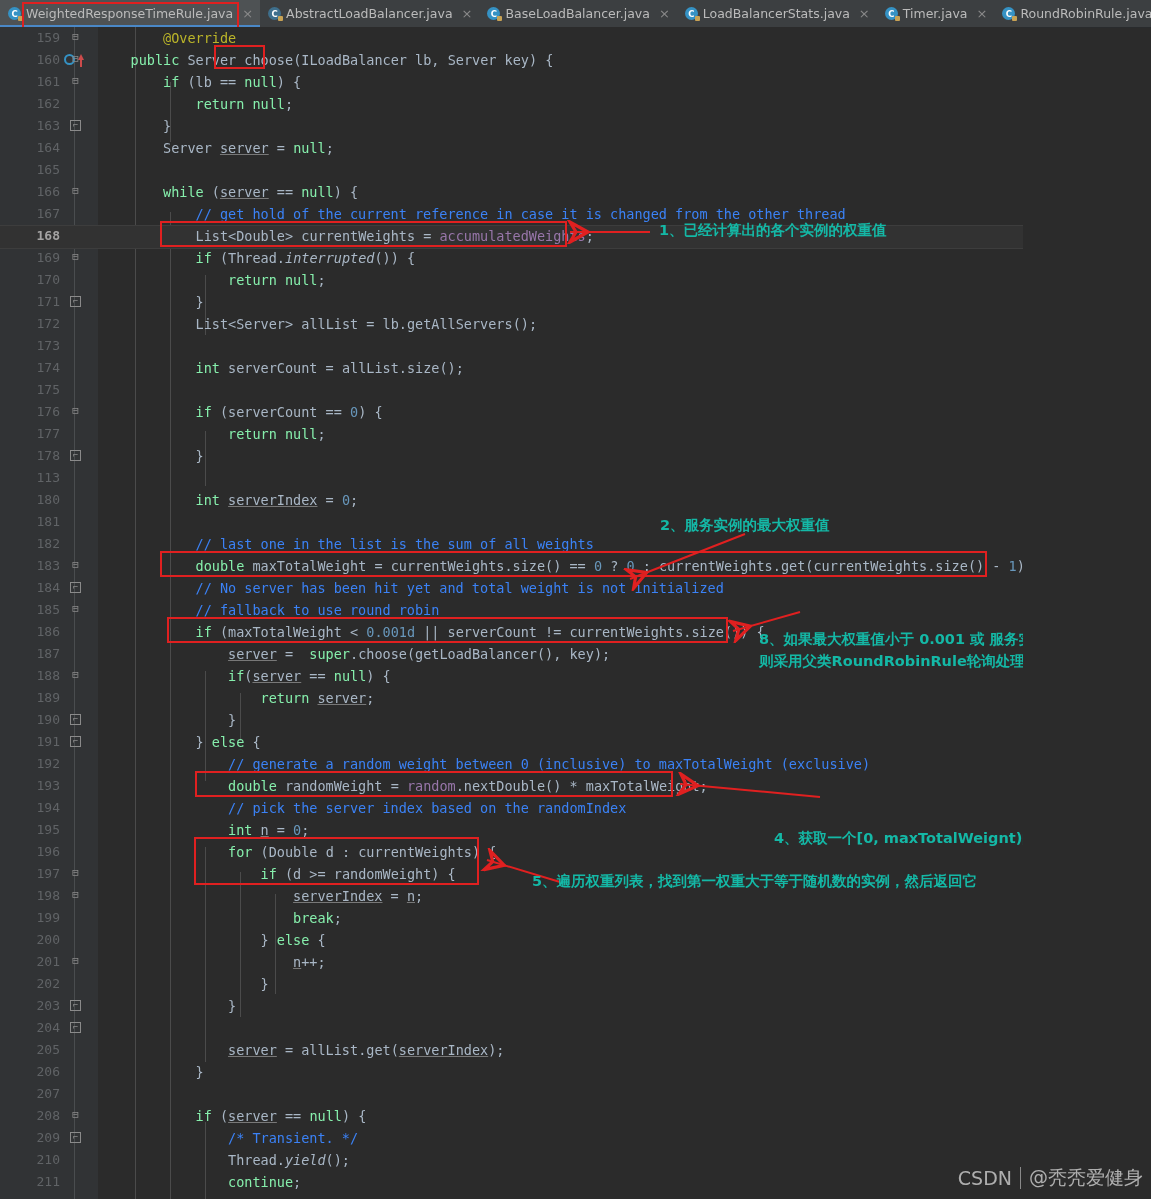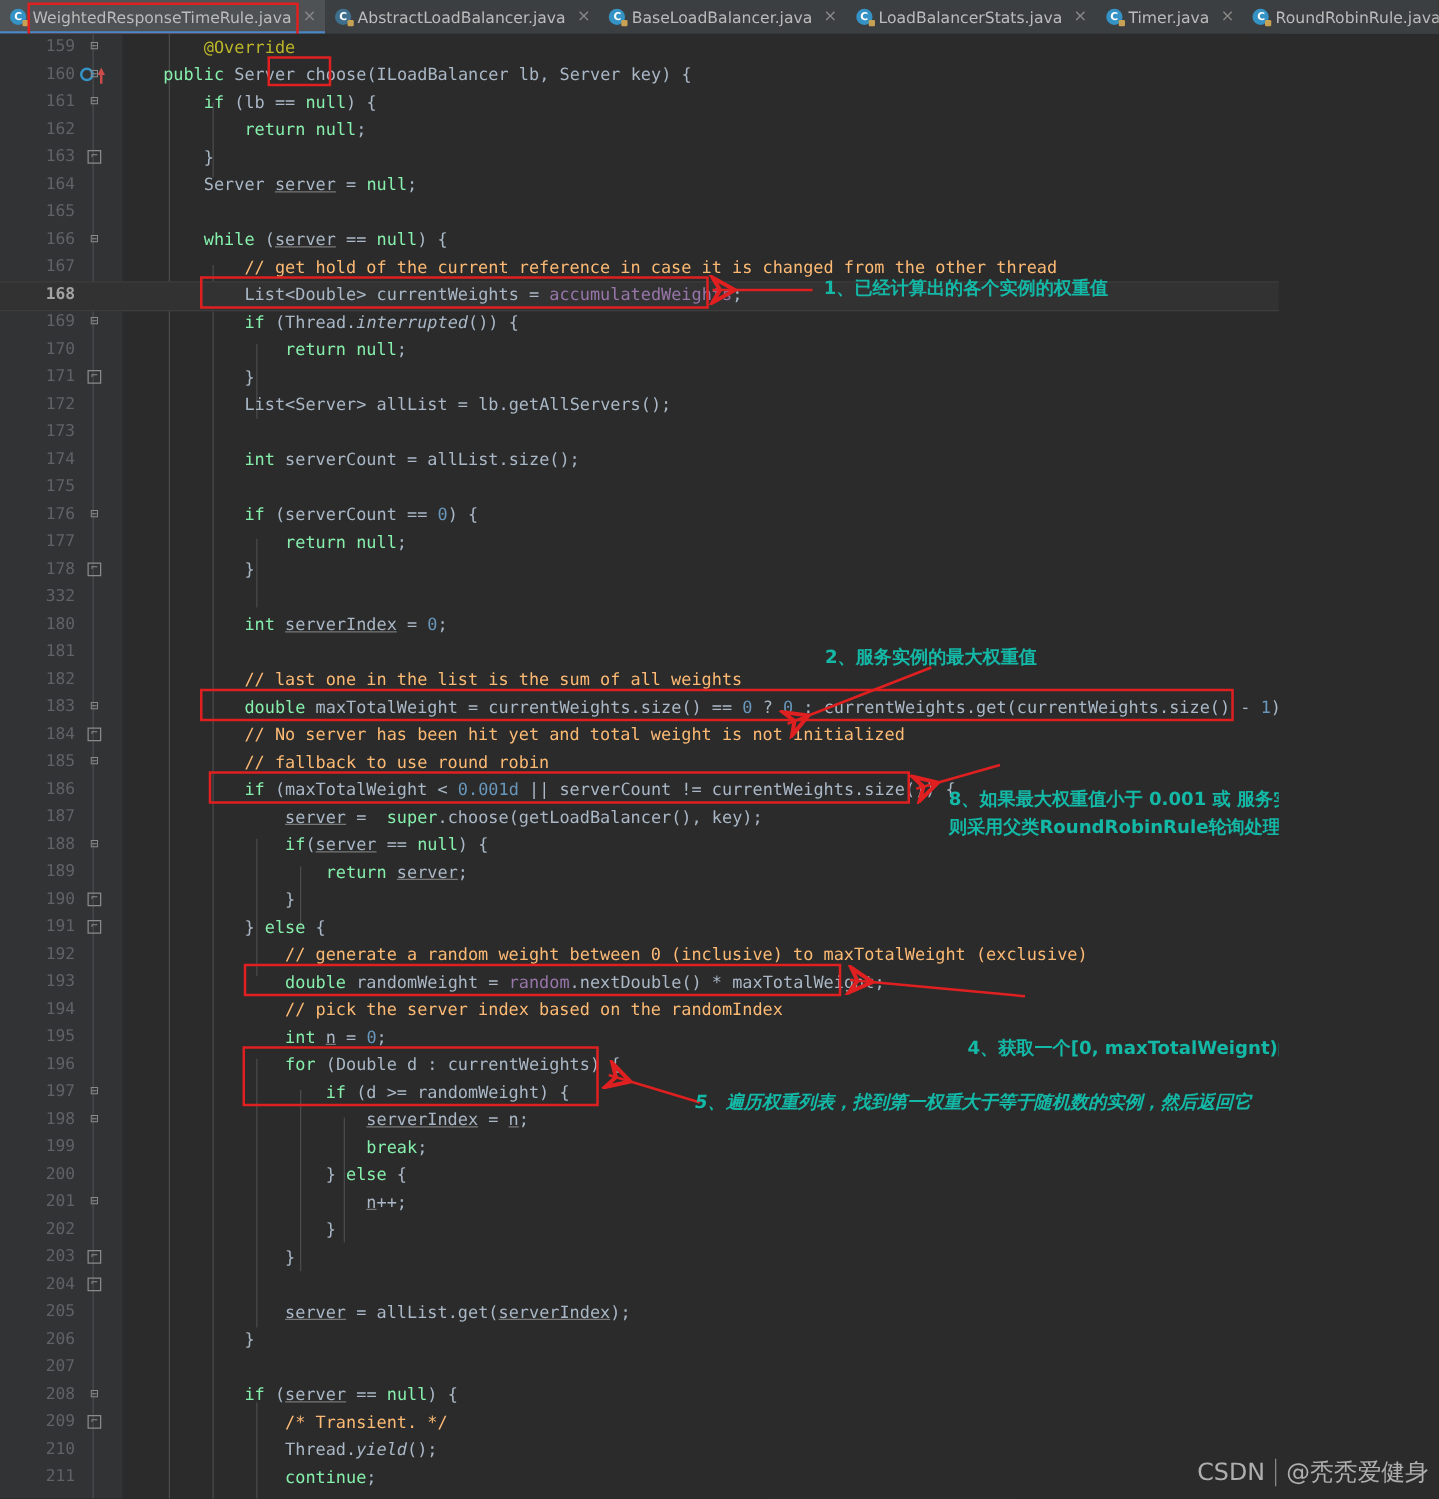--- a/index.html
+++ b/index.html
@@ -79,21 +79,21 @@
     position:absolute;left:0;top:0;width:1151px;height:22px;background:#323232;
     border-top:1px solid #3d3d3d;border-bottom:1px solid #3d3d3d;z-index:0;
   }
   .code{
     position:absolute;left:98px;top:0;color:#a9b7c6;z-index:1;
   }
 
   
   .kw{color:#86efac;}
   .num{color:#6897bb;}
-  .cmt{color:#fdba74;}
+  .cmt{color:#3b82f6;}
   .anno{color:#bbb529;}
   .fld{color:#9876aa;}
   .plain{color:#a9b7c6;}
   .uline{text-decoration:underline;text-decoration-color:#787878;}
   .ital{font-style:italic;}
 
   
   .fold{
     position:absolute;left:70px;width:11px;height:11px;top:5px;
     border:1px solid #8a8a8a;color:#8a8a8a;font-size:9px;line-height:9px;
@@ -204,21 +204,21 @@
       <div class="row"><span class="lineno">169</span><span class="code">            <span class="kw">if</span> (<span class="plain">Thread</span>.<span class="ital">interrupted</span>()) {</span></div>
       <div class="row"><span class="lineno">170</span><span class="code">                <span class="kw">return</span> <span class="kw">null</span>;</span></div>
       <div class="row"><span class="lineno">171</span><span class="code">            }</span></div>
       <div class="row"><span class="lineno">172</span><span class="code">            <span class="plain">List</span>&lt;<span class="plain">Server</span>&gt; <span class="plain">allList</span> = <span class="plain">lb</span>.<span class="plain">getAllServers</span>();</span></div>
       <div class="row"><span class="lineno">173</span><span class="code"></span></div>
       <div class="row"><span class="lineno">174</span><span class="code">            <span class="kw">int</span> <span class="plain">serverCount</span> = <span class="plain">allList</span>.<span class="plain">size</span>();</span></div>
       <div class="row"><span class="lineno">175</span><span class="code"></span></div>
       <div class="row"><span class="lineno">176</span><span class="code">            <span class="kw">if</span> (<span class="plain">serverCount</span> == <span class="num">0</span>) {</span></div>
       <div class="row"><span class="lineno">177</span><span class="code">                <span class="kw">return</span> <span class="kw">null</span>;</span></div>
       <div class="row"><span class="lineno">178</span><span class="code">            }</span></div>
-      <div class="row"><span class="lineno">332</span><span class="code"></span></div>
+      <div class="row"><span class="lineno">113</span><span class="code"></span></div>
       <div class="row"><span class="lineno">180</span><span class="code">            <span class="kw">int</span> <span class="uline">serverIndex</span> = <span class="num">0</span>;</span></div>
       <div class="row"><span class="lineno">181</span><span class="code"></span></div>
       <div class="row"><span class="lineno">182</span><span class="code"><span class="cmt">            // last one in the list is the sum of all weights</span></span></div>
       <div class="row"><span class="lineno">183</span><span class="code">            <span class="kw">double</span> <span class="plain">maxTotalWeight</span> = <span class="plain">currentWeights</span>.<span class="plain">size</span>() == <span class="num">0</span> ? <span class="num">0</span> : <span class="plain">currentWeights</span>.<span class="plain">get</span>(<span class="plain">currentWeights</span>.<span class="plain">size</span>() - <span class="num">1</span>);</span></div>
       <div class="row"><span class="lineno">184</span><span class="code"><span class="cmt">            // No server has been hit yet and total weight is not initialized</span></span></div>
       <div class="row"><span class="lineno">185</span><span class="code"><span class="cmt">            // fallback to use round robin</span></span></div>
       <div class="row"><span class="lineno">186</span><span class="code">            <span class="kw">if</span> (<span class="plain">maxTotalWeight</span> &lt; <span class="num">0.001d</span> || <span class="plain">serverCount</span> != <span class="plain">currentWeights</span>.<span class="plain">size</span>()) {</span></div>
       <div class="row"><span class="lineno">187</span><span class="code">                <span class="uline">server</span> =  <span class="kw">super</span>.<span class="plain">choose</span>(<span class="plain">getLoadBalancer</span>(), <span class="plain">key</span>);</span></div>
       <div class="row"><span class="lineno">188</span><span class="code">                <span class="kw">if</span>(<span class="uline">server</span> == <span class="kw">null</span>) {</span></div>
       <div class="row"><span class="lineno">189</span><span class="code">                    <span class="kw">return</span> <span class="uline">server</span>;</span></div>
@@ -290,20 +290,20 @@
     <line x1="800" y1="585" x2="733" y2="604" stroke="#e02020" stroke-width="2" marker-end="url(#ah)"></line>
     <line x1="820" y1="770" x2="680" y2="757" stroke="#e02020" stroke-width="2" marker-end="url(#ah)"></line>
     <line x1="560" y1="855" x2="487" y2="833" stroke="#e02020" stroke-width="2" marker-end="url(#ah)"></line>
   </svg>
 
   <div class="ann" style="left:659px;top:194px;">1、已经计算出的各个实例的权重值</div>
   <div class="ann" style="left:660px;top:489px;">2、服务实例的最大权重值</div>
   <div class="ann" style="left:759px;top:603px;">8、如果最大权重值小于 0.001 或 服务实例个数发生改变</div>
   <div class="ann" style="left:759px;top:625px;">则采用父类RoundRobinRule轮询处理</div>
   <div class="ann" style="left:774px;top:802px;">4、获取一个[0, maxTotalWeignt)的随机数</div>
-  <div class="ann" style="left:556px;top:845px;font-style:italic;">5、遍历权重列表，找到第一权重大于等于随机数的实例，然后返回它</div>
+  <div class="ann" style="left:532px;top:845px;">5、遍历权重列表，找到第一权重大于等于随机数的实例，然后返回它</div>
 </div>
 
 <div class="watermark">
   <span>CSDN</span>
   <span class="wm-sep"></span>
   <span>@秃秃爱健身</span>
 </div>
 
 </body></html>

